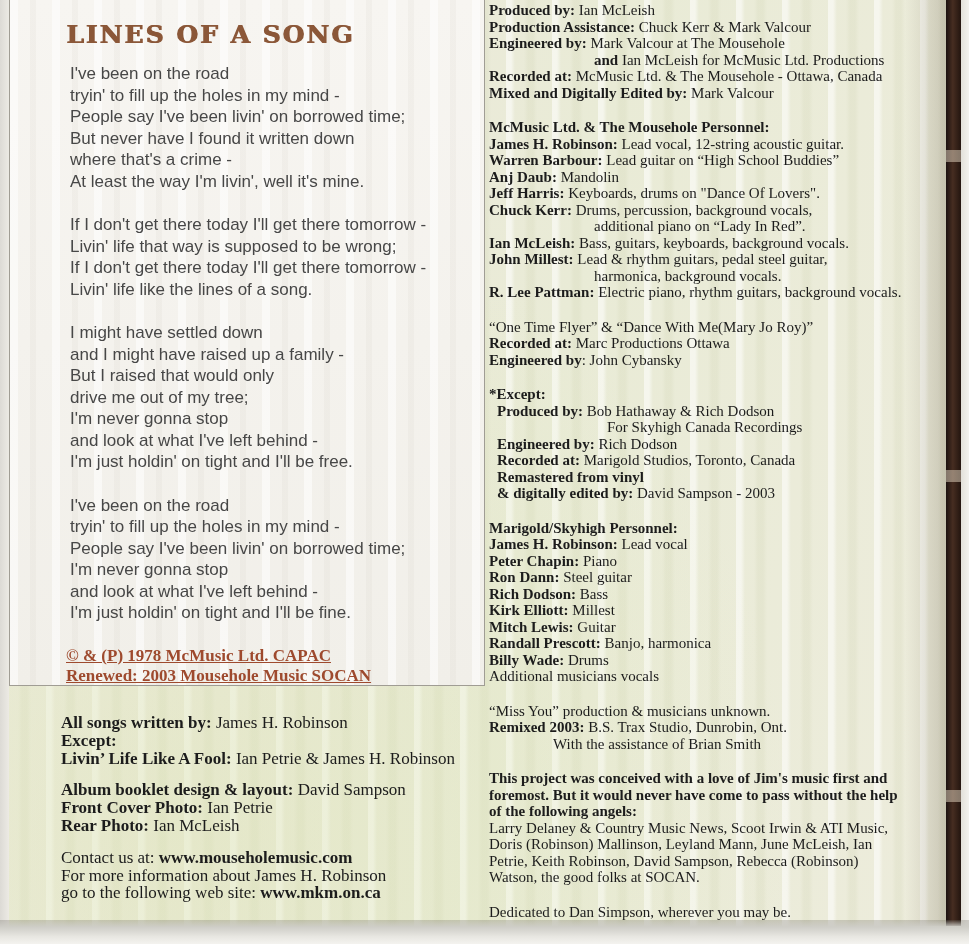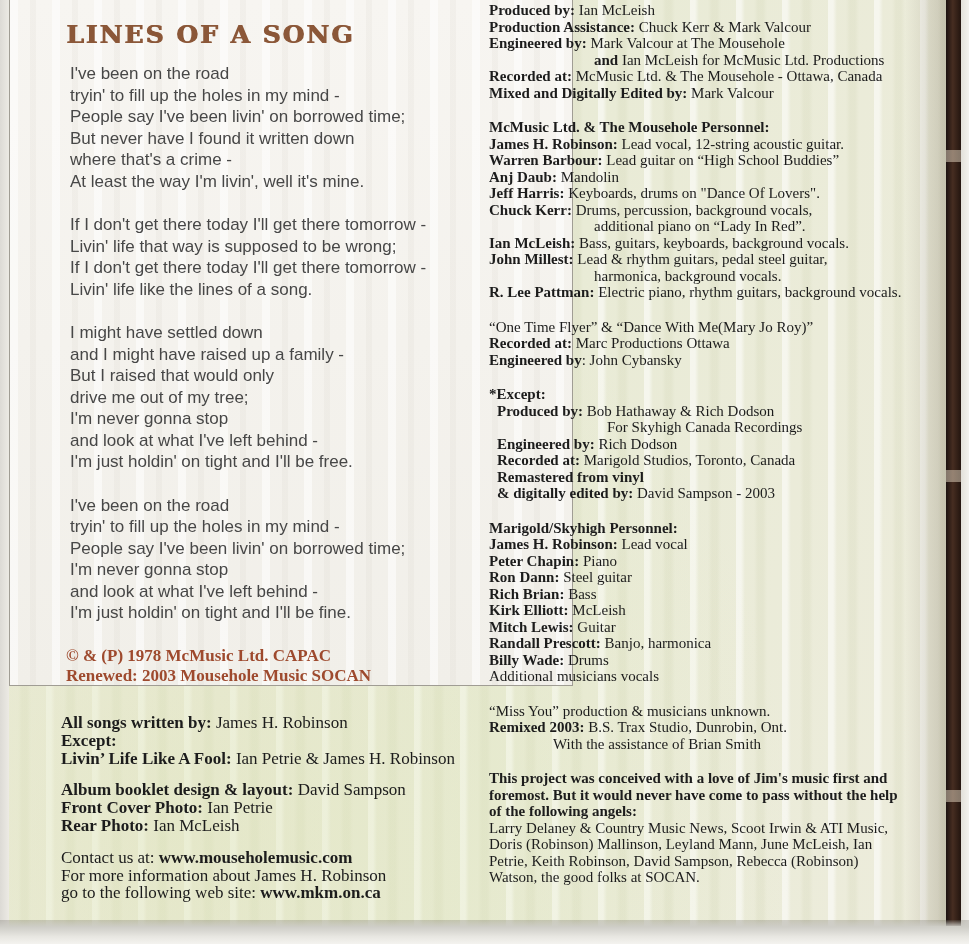--- a/index.html
+++ b/index.html
@@ -8,41 +8,41 @@
     font-family:"Liberation Serif",serif;color:#1e1e1e;
     background:
       radial-gradient(ellipse at 18% 88%, rgba(219,228,178,.45), rgba(219,228,178,0) 55%),
       repeating-linear-gradient(90deg,
         rgba(255,255,255,.55) 0 5px, rgba(255,255,255,0) 9px 18px,
         rgba(203,207,172,.20) 22px 27px, rgba(255,255,255,0) 31px 46px),
       linear-gradient(100deg,#efede2 0%,#eceadb 30%,#e9ebd6 55%,#edecdc 100%);
   }
   
   .lyrics-panel{
-    position:absolute;left:9px;top:0;width:564px;height:686px;
+    position:absolute;left:9px;top:0;width:476px;height:686px;
     border:1px solid #a09d94;border-top:none;box-sizing:border-box;
     background:
       repeating-linear-gradient(90deg,
         rgba(255,255,255,.55) 0 8px, rgba(255,255,255,0) 8px 20px,
         rgba(208,203,193,.14) 20px 26px, rgba(255,255,255,0) 26px 42px),
       linear-gradient(180deg,#f7f5f1,#f1efe9);
     padding:10px 0 0 52px;overflow:hidden;
   }
   .song-title{
     margin:10px 0 14px 4px;
     font-family:"DejaVu Serif",serif;font-weight:bold;
     font-size:25px;letter-spacing:2px;
     text-shadow:1px 0 0 currentColor;
   }
   .stanza{margin:0 0 22px 8px;}
   .lline{
     font-family:"Liberation Sans",sans-serif;
     font-size:17px;line-height:21.5px;color:#474747;white-space:nowrap;
   }
-  .copyright{margin:1px 0 0 4px;font-weight:bold;font-size:17px;line-height:20px;}
+  .copyright{margin:1px 0 0 4px;font-weight:bold;font-size:17px;line-height:20px;text-decoration:underline;}
   
   .left-credits{position:absolute;left:9px;top:714px;width:468px;padding-left:52px;box-sizing:border-box;}
   .left-credits .cline{font-size:17px;line-height:17.8px;}
   .left-credits .block{margin-bottom:14px;}
   .right-credits{position:absolute;left:489px;top:2px;width:450px;}
   .right-credits .cline{font-size:15px;line-height:16.5px;}
   .right-credits .block{margin-bottom:18px;}
   .cline{white-space:nowrap;color:#1c1c1c;}
   .cline b{font-weight:bold;}
   .ind1{padding-left:8px;}
@@ -163,39 +163,42 @@
       <div class="cline ind1"><b>Engineered by:</b><span> Rich Dodson</span></div>
       <div class="cline ind1"><b>Recorded at:</b><span> Marigold Studios, Toronto, Canada</span></div>
       <div class="cline ind1"><b>Remastered from vinyl</b></div>
       <div class="cline ind1"><b>&amp; digitally edited by:</b><span> David Sampson - 2003</span></div>
     </div>
     <div class="block">
       <div class="cline"><b>Marigold/Skyhigh Personnel:</b></div>
       <div class="cline"><b>James H. Robinson:</b><span> Lead vocal</span></div>
       <div class="cline"><b>Peter Chapin:</b><span> Piano</span></div>
       <div class="cline"><b>Ron Dann:</b><span> Steel guitar</span></div>
-      <div class="cline"><b>Rich Brian:</b><span> Bass</span></div>
-      <div class="cline"><b>Kirk Elliott:</b><span> McLeish</span></div>
+      <div class="cline"><b>Rich Dodson:</b><span> Bass</span></div>
+      <div class="cline"><b>Kirk Elliott:</b><span> Millest</span></div>
       <div class="cline"><b>Mitch Lewis:</b><span> Guitar</span></div>
       <div class="cline"><b>Randall Prescott:</b><span> Banjo, harmonica</span></div>
       <div class="cline"><b>Billy Wade:</b><span> Drums</span></div>
       <div class="cline"><span>Additional musicians vocals</span></div>
     </div>
     <div class="block">
       <div class="cline"><span>“Miss You” production &amp; musicians unknown.</span></div>
       <div class="cline"><b>Remixed 2003:</b><span> B.S. Trax Studio, Dunrobin, Ont.</span></div>
       <div class="cline ind4"><span>With the assistance of Brian Smith</span></div>
     </div>
     <div class="block">
       <div class="cline"><b>This project was conceived with a love of Jim's music first and</b></div>
       <div class="cline"><b>foremost.  But it would never have come to pass without the help</b></div>
       <div class="cline"><b>of the following angels:</b></div>
       <div class="cline"><span>Larry Delaney &amp; Country Music News, Scoot Irwin &amp; ATI Music,</span></div>
       <div class="cline"><span>Doris (Robinson) Mallinson, Leyland Mann, June McLeish, Ian</span></div>
       <div class="cline"><span>Petrie, Keith Robinson, David Sampson, Rebecca (Robinson)</span></div>
       <div class="cline"><span>Watson, the good folks at SOCAN.</span></div>
     </div>
+    <div class="block">
+      <div class="cline"><span>Dedicated to Dan Simpson, wherever you may be.</span></div>
+    </div>
   </section>
 
 <div class="spine-shadow"></div>
 <div class="spine"></div>
 <div class="edge-right"></div>
 <div class="bottom-edge"></div>
 
 </body></html>

